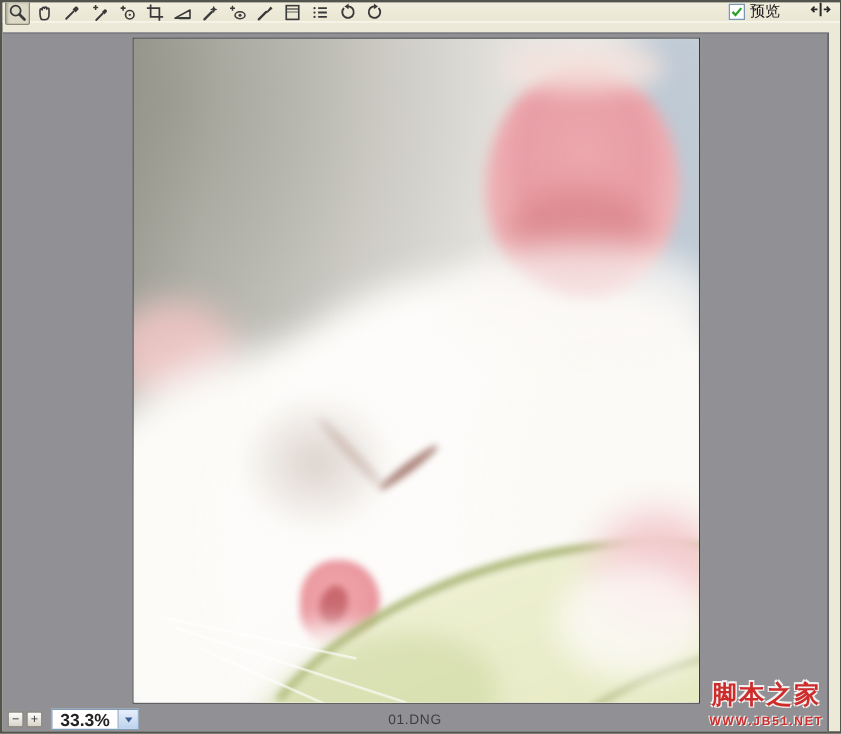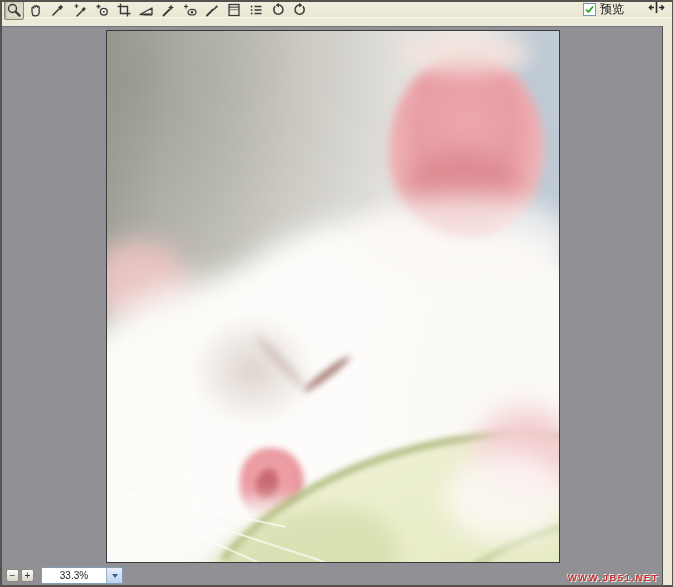--- a/index.html
+++ b/index.html
@@ -90,21 +90,21 @@
   .wh2{left:44px;top:521px;width:172px;transform:rotate(24deg);}
   .wh3{left:18px;top:478px;width:162px;transform:rotate(12deg);}
   
   .statusbar{position:absolute;left:0;right:0;bottom:0;height:22px;}
   .zoomctrl{position:absolute;left:4px;bottom:3px;display:flex;align-items:center;gap:2px;}
   .zbtn{width:13px;height:13px;font-size:10px;line-height:10px;color:#333;
     background:linear-gradient(#fdfdfb,#d8d4c8);border:1px solid #8e8a7e;border-radius:2px;
     display:flex;align-items:center;justify-content:center;cursor:pointer;padding:0;
     font-family:"Liberation Sans",sans-serif;}
   .combo{display:flex;margin-left:5px;height:17px;border:1px solid #7f9db9;background:#fff;cursor:pointer;}
-  .combo-value{width:64px;font-size:10px;color:#222;display:flex;align-items:center;justify-content:center;}
+  .combo-value{width:52px;font-size:14px;color:#222;display:flex;align-items:center;justify-content:center;font-weight:bold;}
   .combo-arrow{width:16px;background:linear-gradient(#e7eefb,#bcd2ee);
     border-left:1px solid #9ab0c8;display:flex;align-items:center;justify-content:center;}
   .combo-arrow i{width:0;height:0;border-left:3.5px solid transparent;
     border-right:3.5px solid transparent;border-top:4.5px solid #3a5f93;}
   .filename{position:absolute;left:0;right:0;bottom:5px;text-align:center;
     font-size:11px;color:#3e3e40;letter-spacing:.5px;}
   
   .watermark{position:absolute;right:3px;bottom:4px;text-align:center;line-height:1.05;}
   .wm-title{font-size:20px;font-weight:bold;color:#ce2b2b;letter-spacing:2px;
     text-shadow:1px 1px 0 #f2f2f2,-1px -1px 0 #f2f2f2,1px -1px 0 #f2f2f2,-1px 1px 0 #f2f2f2;}
@@ -293,20 +293,22 @@
       <div class="zoomctrl">
         <button class="zbtn">−</button>
         <button class="zbtn">+</button>
         <div class="combo">
           <span class="combo-value">33.3%</span>
           <span class="combo-arrow">
               <i></i>
             </span>
         </div>
       </div>
+      <div class="filename">01.DNG</div>
     </div>
 
     <div class="watermark">
+      <div class="wm-title">脚本之家</div>
       <div class="wm-url">WWW.JB51.NET</div>
     </div>
   </div>
 
 </div>
 
 </body></html>

